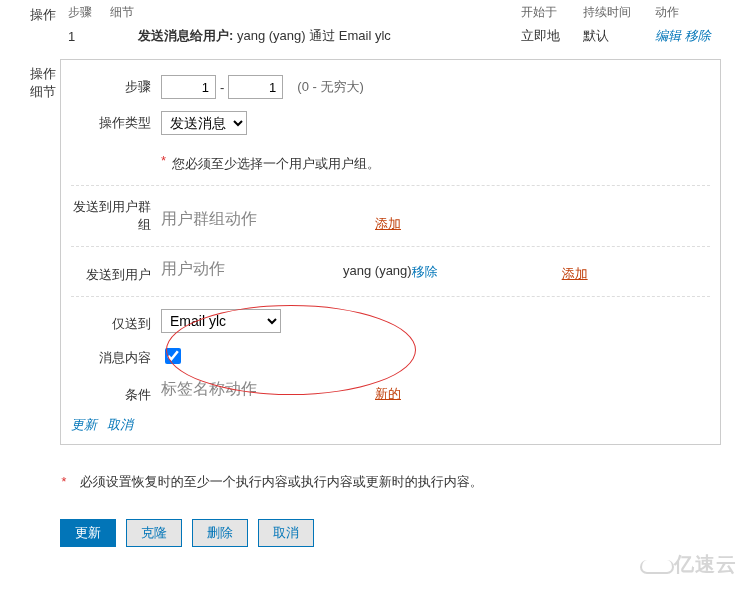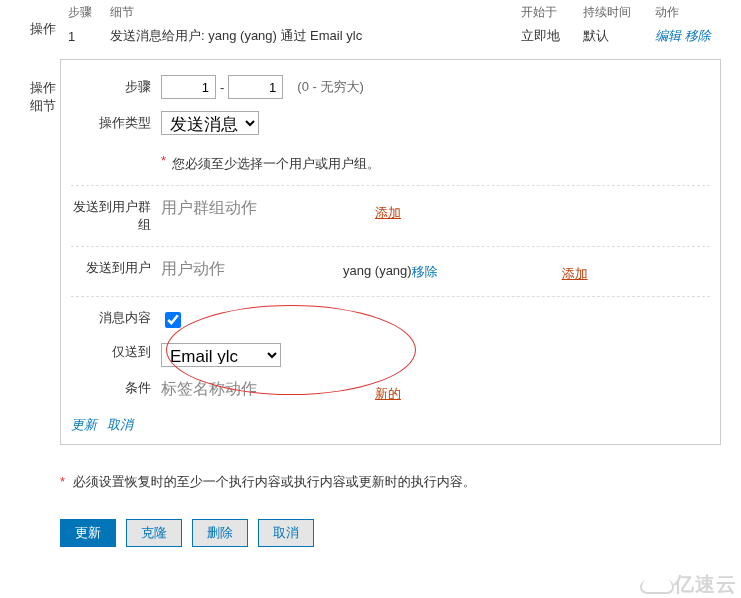--- a/index.html
+++ b/index.html
@@ -13,21 +13,21 @@
       width: 741px;
     }
     .section {
       display: flex;
       align-items: flex-start;
       margin-bottom: 10px;
     }
     .section-label {
       width: 60px;
       text-align: left;
-      padding-top: 20px;
+      padding-top: 6px;
       padding-left: 30px;
       color: #333;
       flex-shrink: 0;
     }
     .section-body {
       flex: 1;
       padding-right: 20px;
     }
     
     .ops-table {
@@ -39,21 +39,22 @@
       font-weight: normal;
       color: #666;
     }
     .ops-table th {
       font-size: 12px;
     }
     .ops-table td {
       color: #333;
     }
     .ops-table td .bold {
-      font-weight: normal;
+      font-weight: bold;
+      margin-left: 28px;
     }
     .link {
       color: #0275b8;
       cursor: pointer;
       font-style: italic;
     }
     
     .detail-panel {
       border: 1px solid #ccc;
       padding: 15px 10px 10px 10px;
@@ -86,21 +87,21 @@
       width: 55px;
       text-align: right;
     }
     .duration-input {
       width: 140px;
       text-align: left;
     }
     select {
       border: 1px solid #aaa;
       padding: 2px 4px;
-      font-size: 17px;
+      font-size: 14px;
       height: 24px;
       background: #fff;
     }
     .dash { margin: 0 4px; }
     .hint { color: #666; margin-left: 14px; }
     .required {
       color: #d33;
       margin-right: 4px;
     }
     .validation-msg {
@@ -108,21 +109,21 @@
       margin-top: 8px;
       margin-left: 2px;
     }
     
     .sub-panel {
       border-top: 1px dashed #ddd;
       padding-top: 12px;
       margin-top: 12px;
     }
     .sub-panel .detail-row {
-      align-items: flex-start;
+      align-items: flex-end;
     }
     .inner-table {
       flex: 1;
     }
     .inner-table .col-header {
       display: flex;
       color: #888;
       font-size: 16px;
       margin-bottom: 4px;
     }
@@ -153,20 +154,21 @@
       gap: 10px;
     }
     
     .bottom-area {
       margin-left: 60px;
       padding-right: 20px;
     }
     .warning {
       color: #333;
       margin: 28px 0;
+      font-family: Liberation Mono, monospace;
     }
     .btn-row {
       display: flex;
       gap: 10px;
     }
     button {
       border: 1px solid #0275b8;
       background: #e5e5e5;
       color: #0275b8;
       padding: 4px 14px;
@@ -185,21 +187,21 @@
       top: 245px;
       width: 250px;
       height: 90px;
       border: 1px solid #d33;
       border-radius: 50%;
       pointer-events: none;
     }
     .watermark {
       position: fixed;
       right: 4px;
-      bottom: 0;
+      bottom: 20px;
       font-size: 20px;
       font-weight: bold;
       color: rgba(120,120,120,0.3);
       letter-spacing: 1px;
       font-family: Liberation Mono, monospace;
       display: flex;
       align-items: center;
       gap: 4px;
     }
     .watermark .cloud {
@@ -313,32 +315,32 @@
               <div class="col1">yang (yang)</div>
               <div class="col2"><span class="remove-link">移除</span></div>
             </div>
             <span class="add-link">添加</span>
           </div>
         </div>
       </div>
 
       <div class="sub-panel">
         <div class="detail-row">
-          <div class="label">消息内容</div>
-          <div class="value">
-            <input type="checkbox" class="checkbox" checked="" style="">
-          </div>
-        </div>
-
-        <div class="detail-row">
           <div class="label">仅送到</div>
           <div class="value">
             <select style="width:120px">
               <option>Email ylc</option>
             </select>
+          </div>
+        </div>
+
+        <div class="detail-row">
+          <div class="label">消息内容</div>
+          <div class="value">
+            <input type="checkbox" class="checkbox" checked="" style="">
           </div>
         </div>
 
         <div class="detail-row">
           <div class="label">条件</div>
           <div class="value inner-table">
             <div class="col-header">
               <div class="col1">标签</div>
               <div class="col1">名称</div>
               <div class="col2">动作</div>

